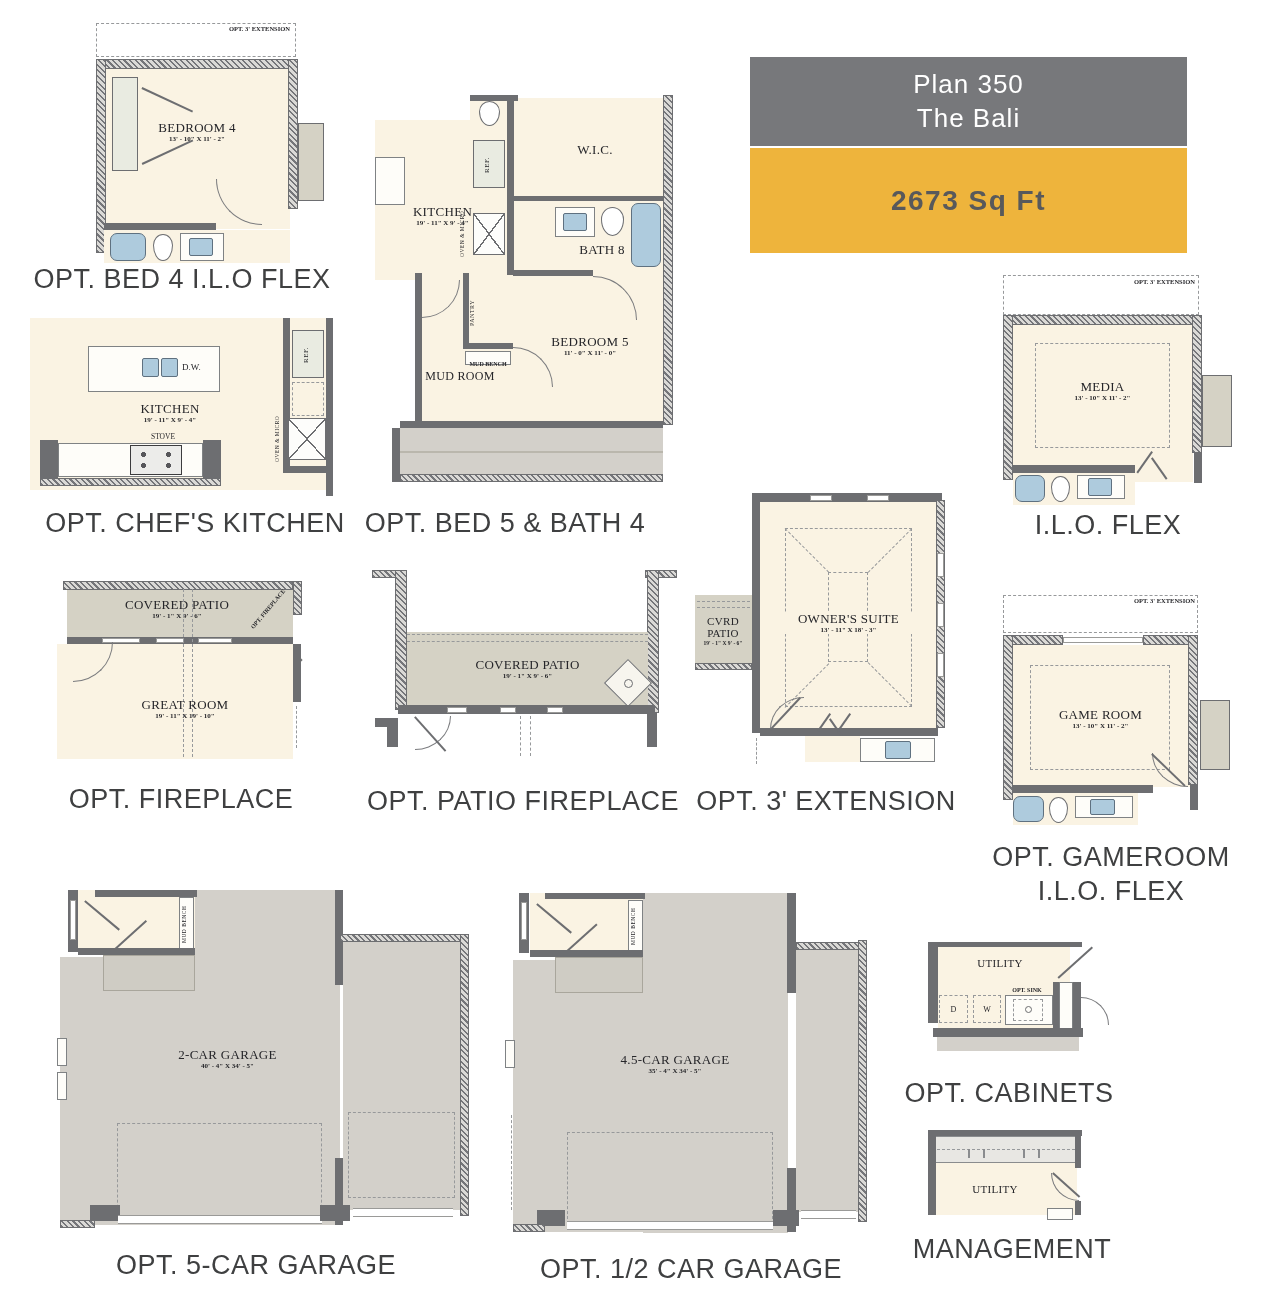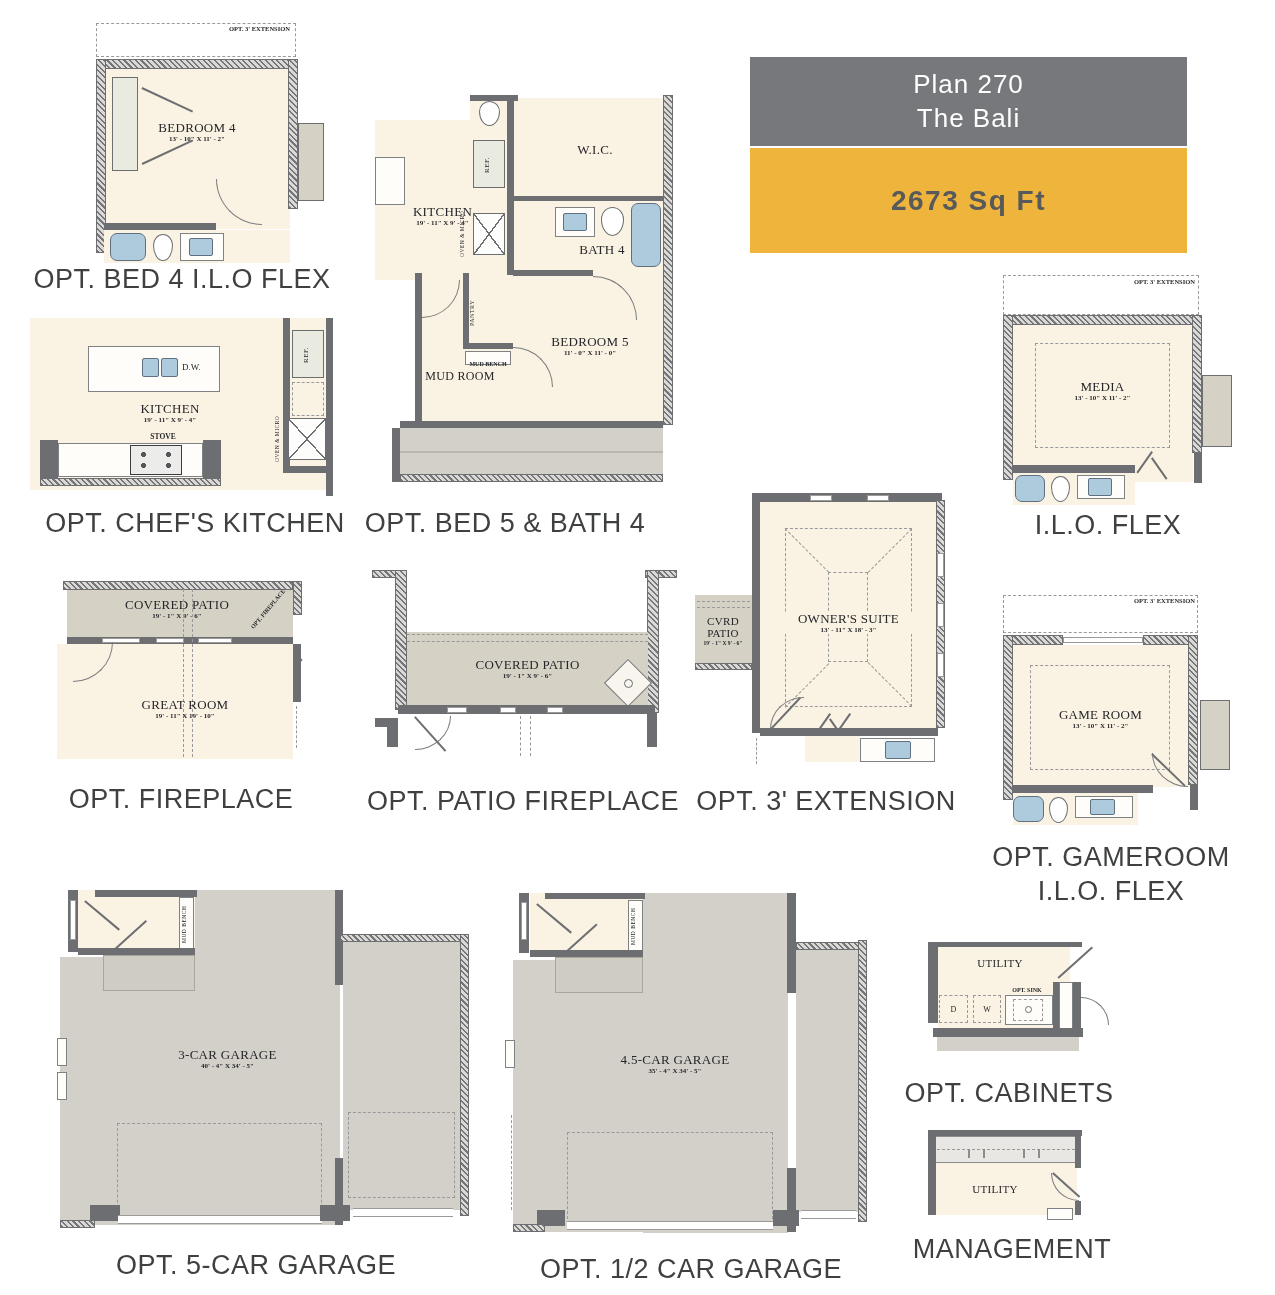--- a/index.html
+++ b/index.html
@@ -34,21 +34,21 @@
   .dashv{border-left:1.5px dashed #97999b}
   .fpd{background:#f7f5ee;border:1px solid #6d6e71;transform:rotate(45deg)}
   .cir{border:1.5px solid #6d6e71;border-radius:50%}
   .arc{border:1.2px solid #7a7b7e;background:transparent}
   .serif7{font-family:"Liberation Serif",serif;font-size:7px;color:#26262a;font-weight:700}
 </style>
 </head>
 <body>
 
 <div class="a" style="left:750px;top:57px;width:437px;height:89px;background:#77787b;color:#fff;text-align:center;display:flex;flex-direction:column;justify-content:center;gap:3px">
-  <span style="font-size:26px;letter-spacing:1px">Plan 270</span>
+  <span style="font-size:26px;letter-spacing:1px">Plan 350</span>
   <span style="font-size:26px;letter-spacing:1px">The Bali</span>
 </div>
 <div class="a" style="left:750px;top:148px;width:437px;height:105px;background:#eeb43c;color:#58595b;text-align:center;display:flex;flex-direction:column;justify-content:center;gap:14px">
   <span style="font-size:28px;font-weight:700;letter-spacing:1.5px">2673 Sq Ft</span>
 </div>
 
 <div class="a" style="left:60px;top:15px;width:262px;height:250px">
   <div class="a d" style="left:36px;top:8px;width:200px;height:34px"></div>
   <div class="a serif7" style="left:120px;top:10px;width:110px;text-align:right;font-size:6.5px">OPT. 3' EXTENSION</div>
   <div class="a c" style="left:44px;top:52px;width:186px;height:162px"></div>
@@ -75,21 +75,21 @@
 <div class="a" style="left:30px;top:318px;width:340px;height:190px">
   <div class="a c" style="left:0;top:0;width:300px;height:172px"></div>
   <div class="a wb" style="left:58px;top:28px;width:132px;height:46px"></div>
   <div class="a bb" style="left:112px;top:40px;width:17px;height:19px"></div>
   <div class="a bb" style="left:131px;top:40px;width:17px;height:19px"></div>
   <div class="a serif7" style="left:152px;top:44px;width:34px;font-size:9px;font-weight:400">D.W.</div>
   <div class="a rl" style="left:75px;top:84px;width:130px">
     <span class="nm">KITCHEN</span>
     <span class="dm">19' - 11" X 9' - 4"</span>
   </div>
-  <div class="a serif7" style="left:103px;top:114px;width:60px;text-align:center;font-weight:700;font-size:7.5px">STOVE</div>
+  <div class="a serif7" style="left:103px;top:114px;width:60px;text-align:center;font-weight:400;font-size:7.5px">STOVE</div>
   <div class="a wb" style="left:28px;top:125px;width:145px;height:34px"></div>
   <div class="a" style="left:100px;top:127px;width:52px;height:30px;border:1.5px solid #3c3c3e;background:
     radial-gradient(circle 3px at 25% 30%,#56565a 0 2.4px,transparent 2.6px),
     radial-gradient(circle 3px at 75% 30%,#56565a 0 2.4px,transparent 2.6px),
     radial-gradient(circle 3px at 25% 70%,#56565a 0 2.4px,transparent 2.6px),
     radial-gradient(circle 3px at 75% 70%,#56565a 0 2.4px,transparent 2.6px),#ececea"></div>
   <div class="a w" style="left:10px;top:122px;width:18px;height:40px"></div>
   <div class="a w" style="left:173px;top:122px;width:18px;height:40px"></div>
   <div class="a h" style="left:10px;top:160px;width:181px;height:8px"></div>
   <div class="a w" style="left:253px;top:0;width:7px;height:150px"></div>
@@ -123,21 +123,21 @@
   <div class="a h" style="left:288px;top:0;width:10px;height:330px"></div>
   <div class="a rl" style="left:165px;top:48px;width:110px">
       <span class="nm">W.I.C.</span>
     </div>
   <div class="a w" style="left:138px;top:101px;width:150px;height:5px"></div>
   <div class="a wb" style="left:180px;top:112px;width:40px;height:30px"></div>
   <div class="a bb" style="left:188px;top:118px;width:24px;height:18px"></div>
   <div class="a toi" style="left:226px;top:112px;width:23px;height:29px"></div>
   <div class="a tub" style="left:256px;top:108px;width:30px;height:64px"></div>
   <div class="a rl" style="left:172px;top:148px;width:110px">
-      <span class="nm">BATH 4</span>
+      <span class="nm">BATH 8</span>
     </div>
   <div class="a w" style="left:138px;top:175px;width:80px;height:6px"></div>
   <div class="a arc" style="left:218px;top:181px;width:44px;height:44px;border-radius:0 100% 0 0;border-left:none;border-bottom:none"></div>
   <div class="a rl" style="left:150px;top:240px;width:130px">
     <span class="nm">BEDROOM 5</span>
     <span class="dm">11' - 0" X 11' - 0"</span>
   </div>
   <div class="a w" style="left:88px;top:178px;width:6px;height:76px"></div>
   <div class="a w" style="left:88px;top:248px;width:50px;height:6px"></div>
   <div class="a vt" style="left:94px;top:190px;width:13px;height:55px;font-size:6px">PANTRY</div>
@@ -313,21 +313,21 @@
   <div class="a ln" style="left:30px;top:10px;width:45px;transform:rotate(40deg)"></div>
   <div class="a ln" style="left:60px;top:58px;width:42px;transform:rotate(-42deg)"></div>
   <div class="a w" style="left:23px;top:58px;width:117px;height:7px"></div>
   <div class="a" style="left:48px;top:65px;width:92px;height:36px;border:1px solid #aoa;border:1px solid #a9a69c;background:#cfccc4"></div>
   <div class="a w" style="left:280px;top:0;width:8px;height:95px"></div>
   <div class="a h" style="left:285px;top:44px;width:127px;height:8px"></div>
   <div class="a gg" style="left:288px;top:52px;width:117px;height:268px"></div>
   <div class="a h" style="left:405px;top:44px;width:9px;height:282px"></div>
   <div class="a w" style="left:280px;top:268px;width:8px;height:67px"></div>
   <div class="a rl" style="left:110px;top:158px;width:125px">
-    <span class="nm">3-CAR GARAGE</span>
+    <span class="nm">2-CAR GARAGE</span>
     <span class="dm">40' - 4" X 34' - 5"</span>
   </div>
   <div class="a d" style="left:62px;top:233px;width:205px;height:95px"></div>
   <div class="a d" style="left:293px;top:222px;width:107px;height:86px"></div>
   <div class="a wb" style="left:2px;top:148px;width:10px;height:28px"></div>
   <div class="a wb" style="left:2px;top:182px;width:10px;height:28px"></div>
   <div class="a w" style="left:35px;top:315px;width:30px;height:16px"></div>
   <div class="a wh" style="left:63px;top:325px;width:204px;height:9px;border-top:1.5px solid #9a9a98;border-bottom:1.5px solid #9a9a98"></div>
   <div class="a w" style="left:265px;top:315px;width:30px;height:16px"></div>
   <div class="a wh" style="left:298px;top:318px;width:100px;height:9px;border-top:1.5px solid #9a9a98;border-bottom:1.5px solid #9a9a98"></div>

